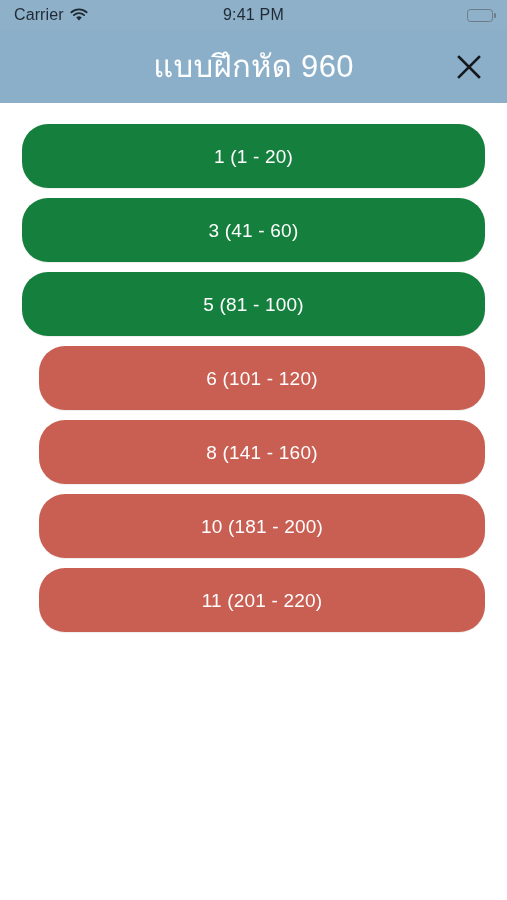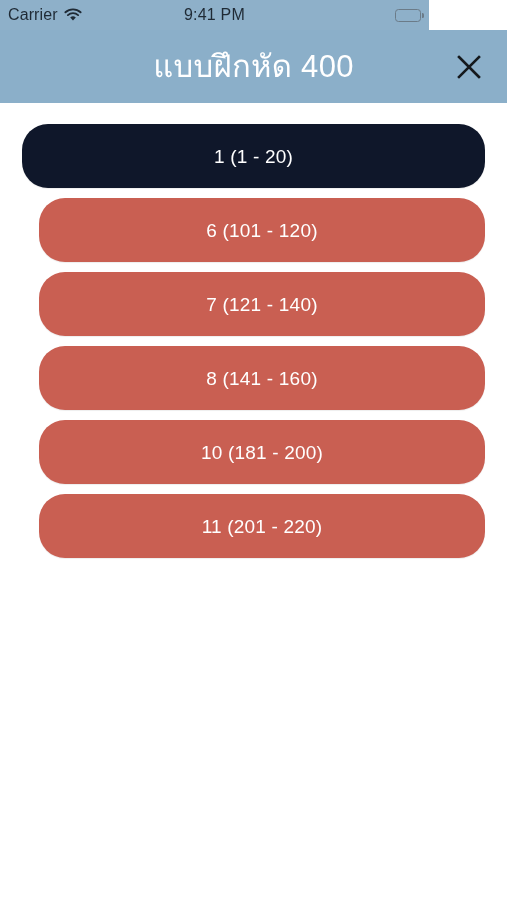--- a/index.html
+++ b/index.html
@@ -20,27 +20,27 @@
     width: 507px;
     height: 900px;
     background: #ffffff;
     overflow: hidden;
   }
 
   
   .status-bar {
     position: absolute;
     top: 0; left: 0;
-    width: 429px;
+    width: 507px;
     height: 30px;
     background: #8eb0c9;
     display: flex;
     align-items: center;
     justify-content: space-between;
-    padding: 0 8px;
+    padding: 0 14px;
     box-sizing: border-box;
     color: #1c2733;
   }
   .status-left {
     display: flex;
     align-items: center;
     gap: 6px;
   }
   .carrier-text {
     font-size: 16px;
@@ -149,21 +149,21 @@
     height: 64px;
     border-radius: 26px;
     display: flex;
     align-items: center;
     justify-content: center;
     flex: 0 0 auto;
     box-sizing: border-box;
     cursor: pointer;
     box-shadow: 0 1px 1px rgba(0,0,0,0.07);
   }
-  .chapter-button.blue  { background: #0f172a; }
+  .chapter-button.blue  { background: #15803d; }
   .chapter-button.red   { background: #c95f52; margin-left: 39px; }
   .chapter-label {
     font-size: 19px;
     color: #ffffff;
     font-weight: 400;
     letter-spacing: 0.2px;
     line-height: 1;
   }
 </style>
 </head>
@@ -184,38 +184,41 @@
     </div>
     <div class="status-time">9:41 PM</div>
     <div class="status-right">
       <span class="battery">
         <span class="battery-fill"></span>
       </span>
     </div>
   </div>
 
   <div class="nav-bar">
-    <div class="nav-title">แบบฝึกหัด 400</div>
+    <div class="nav-title">แบบฝึกหัด 960</div>
     <div class="close-button">
       <svg width="28" height="28" viewBox="0 0 28 28" aria-hidden="true">
         <path d="M4 4 L24 24 M24 4 L4 24" stroke="#15191d" stroke-width="2.6" stroke-linecap="square" fill="none"></path>
       </svg>
     </div>
   </div>
 
   <div class="list-scroll">
     <div class="list-inner">
         <div class="chapter-button blue">
           <span class="chapter-label">1 (1 - 20)</span>
         </div>
+        <div class="chapter-button blue">
+          <span class="chapter-label">3 (41 - 60)</span>
+        </div>
+        <div class="chapter-button blue">
+          <span class="chapter-label">5 (81 - 100)</span>
+        </div>
         <div class="chapter-button red">
           <span class="chapter-label">6 (101 - 120)</span>
-        </div>
-        <div class="chapter-button red">
-          <span class="chapter-label">7 (121 - 140)</span>
         </div>
         <div class="chapter-button red">
           <span class="chapter-label">8 (141 - 160)</span>
         </div>
         <div class="chapter-button red">
           <span class="chapter-label">10 (181 - 200)</span>
         </div>
         <div class="chapter-button red">
           <span class="chapter-label">11 (201 - 220)</span>
         </div>

